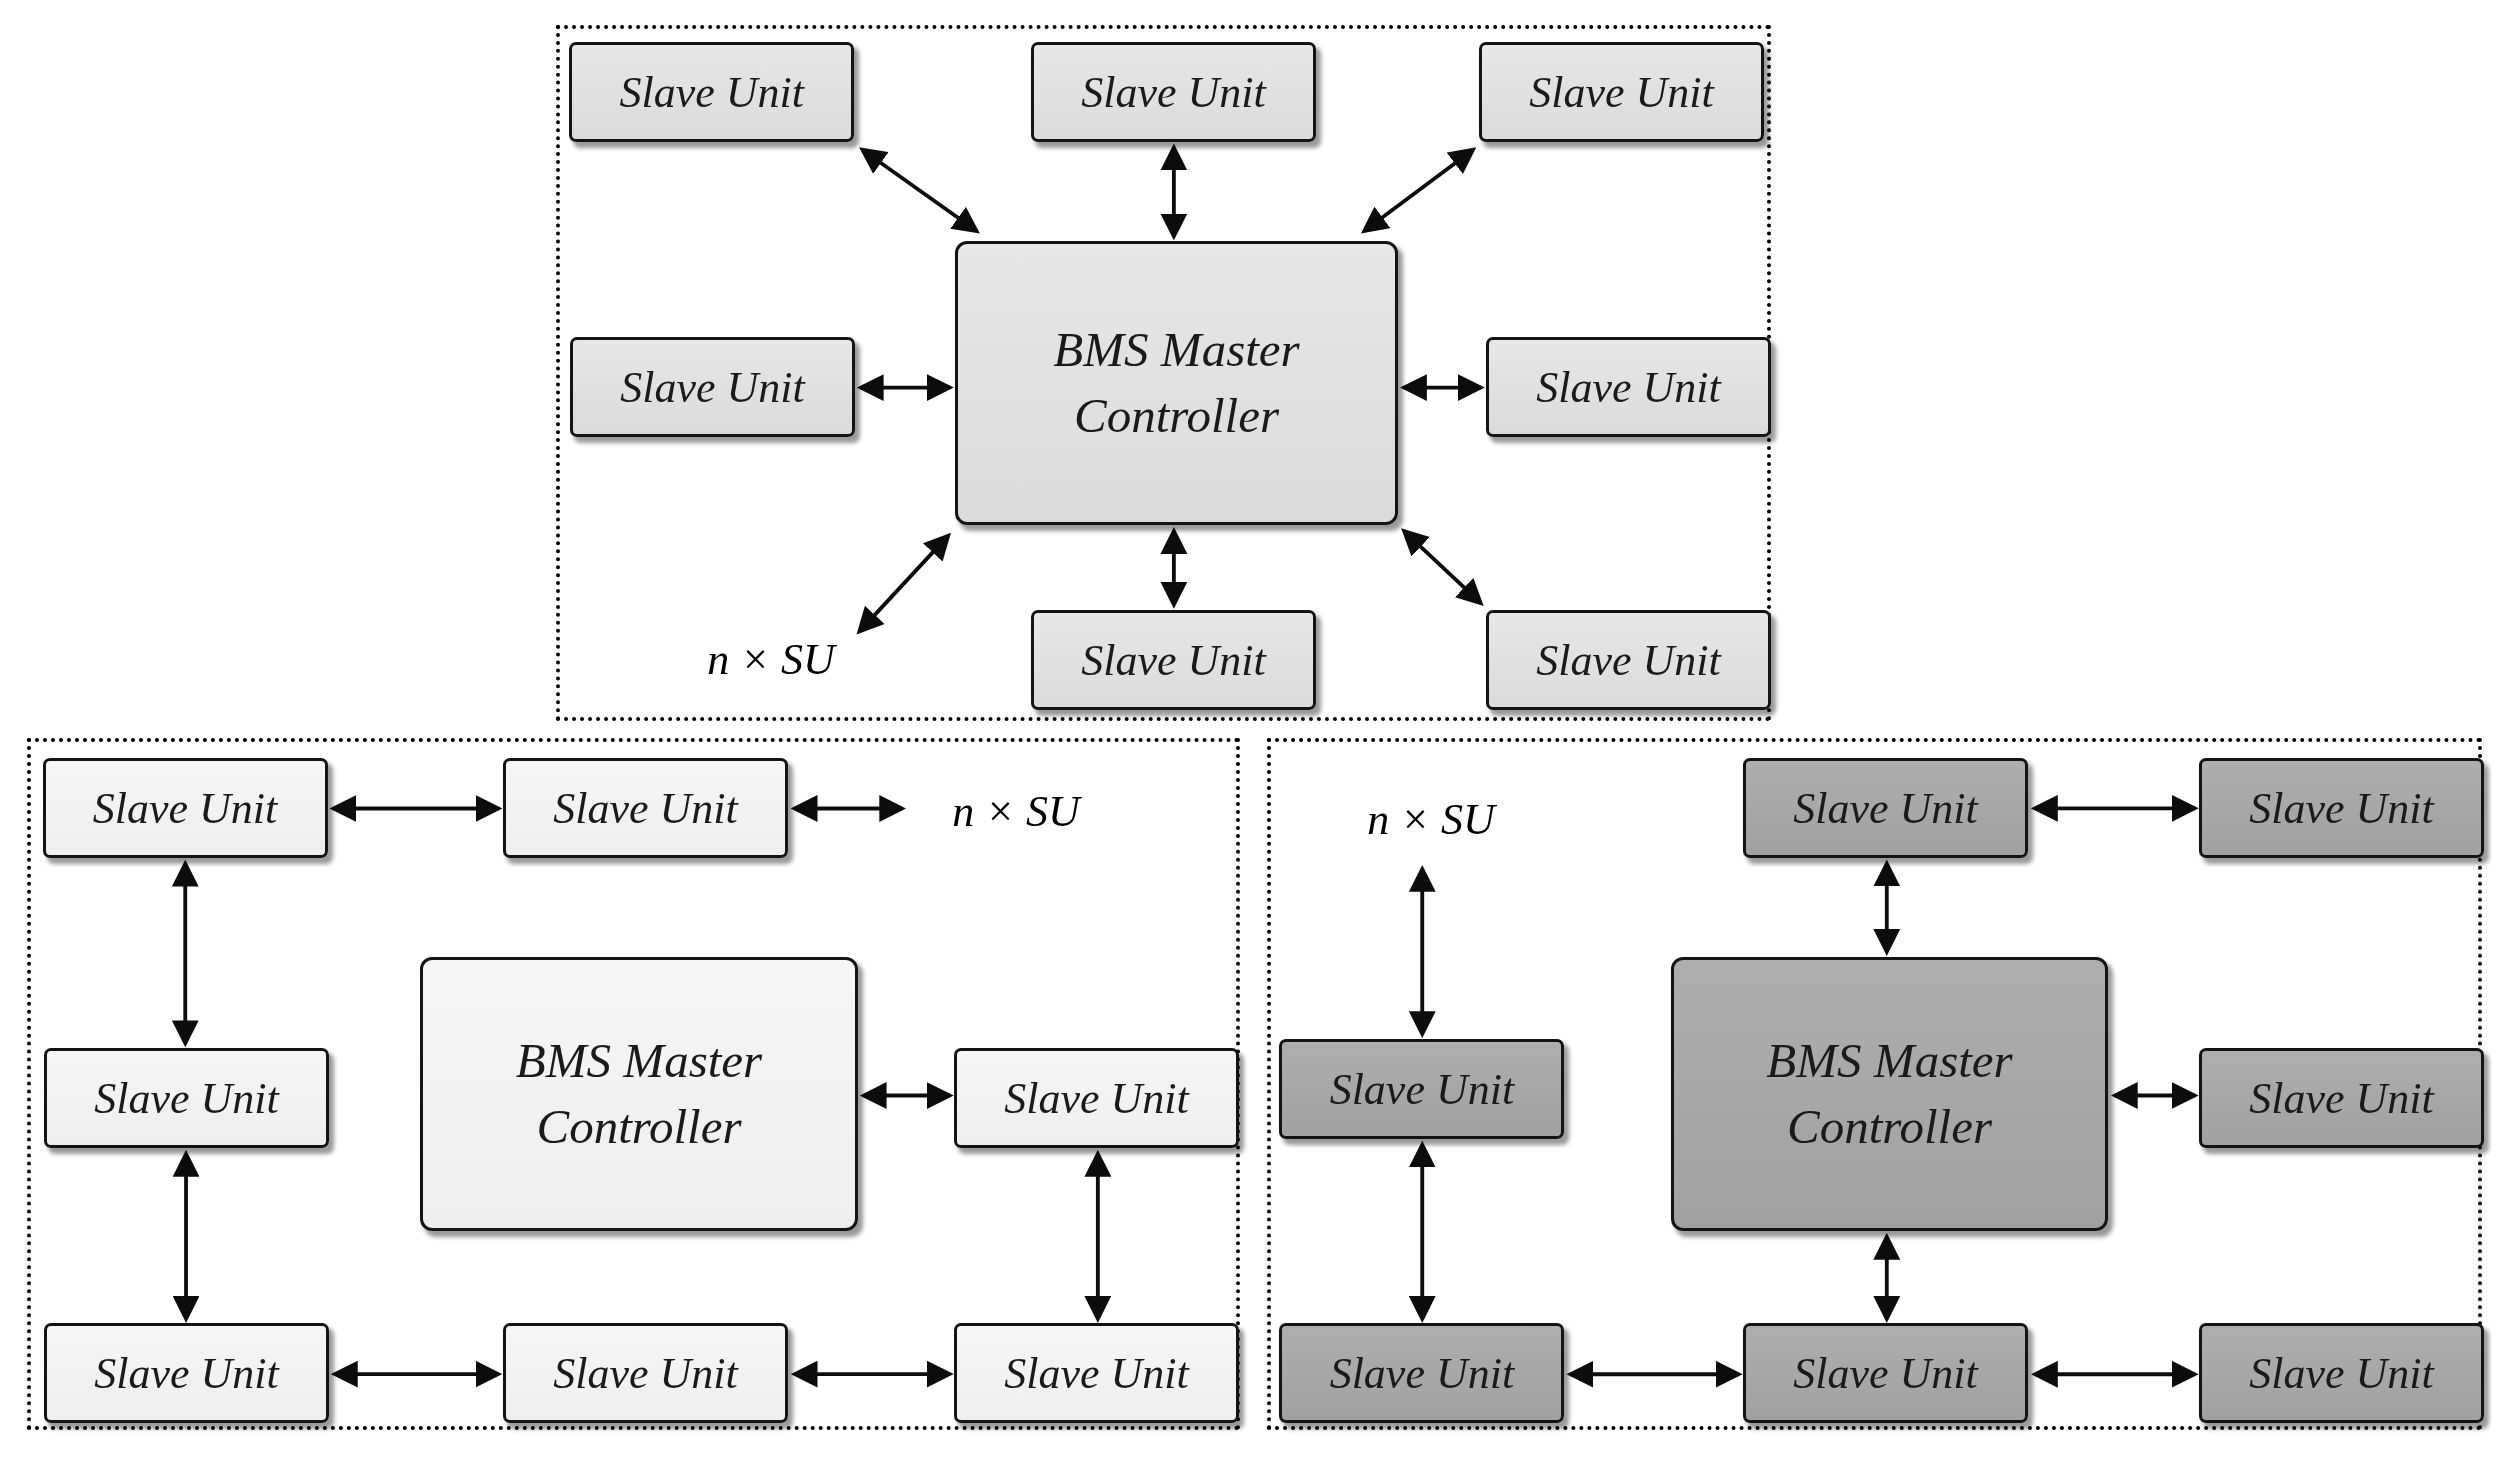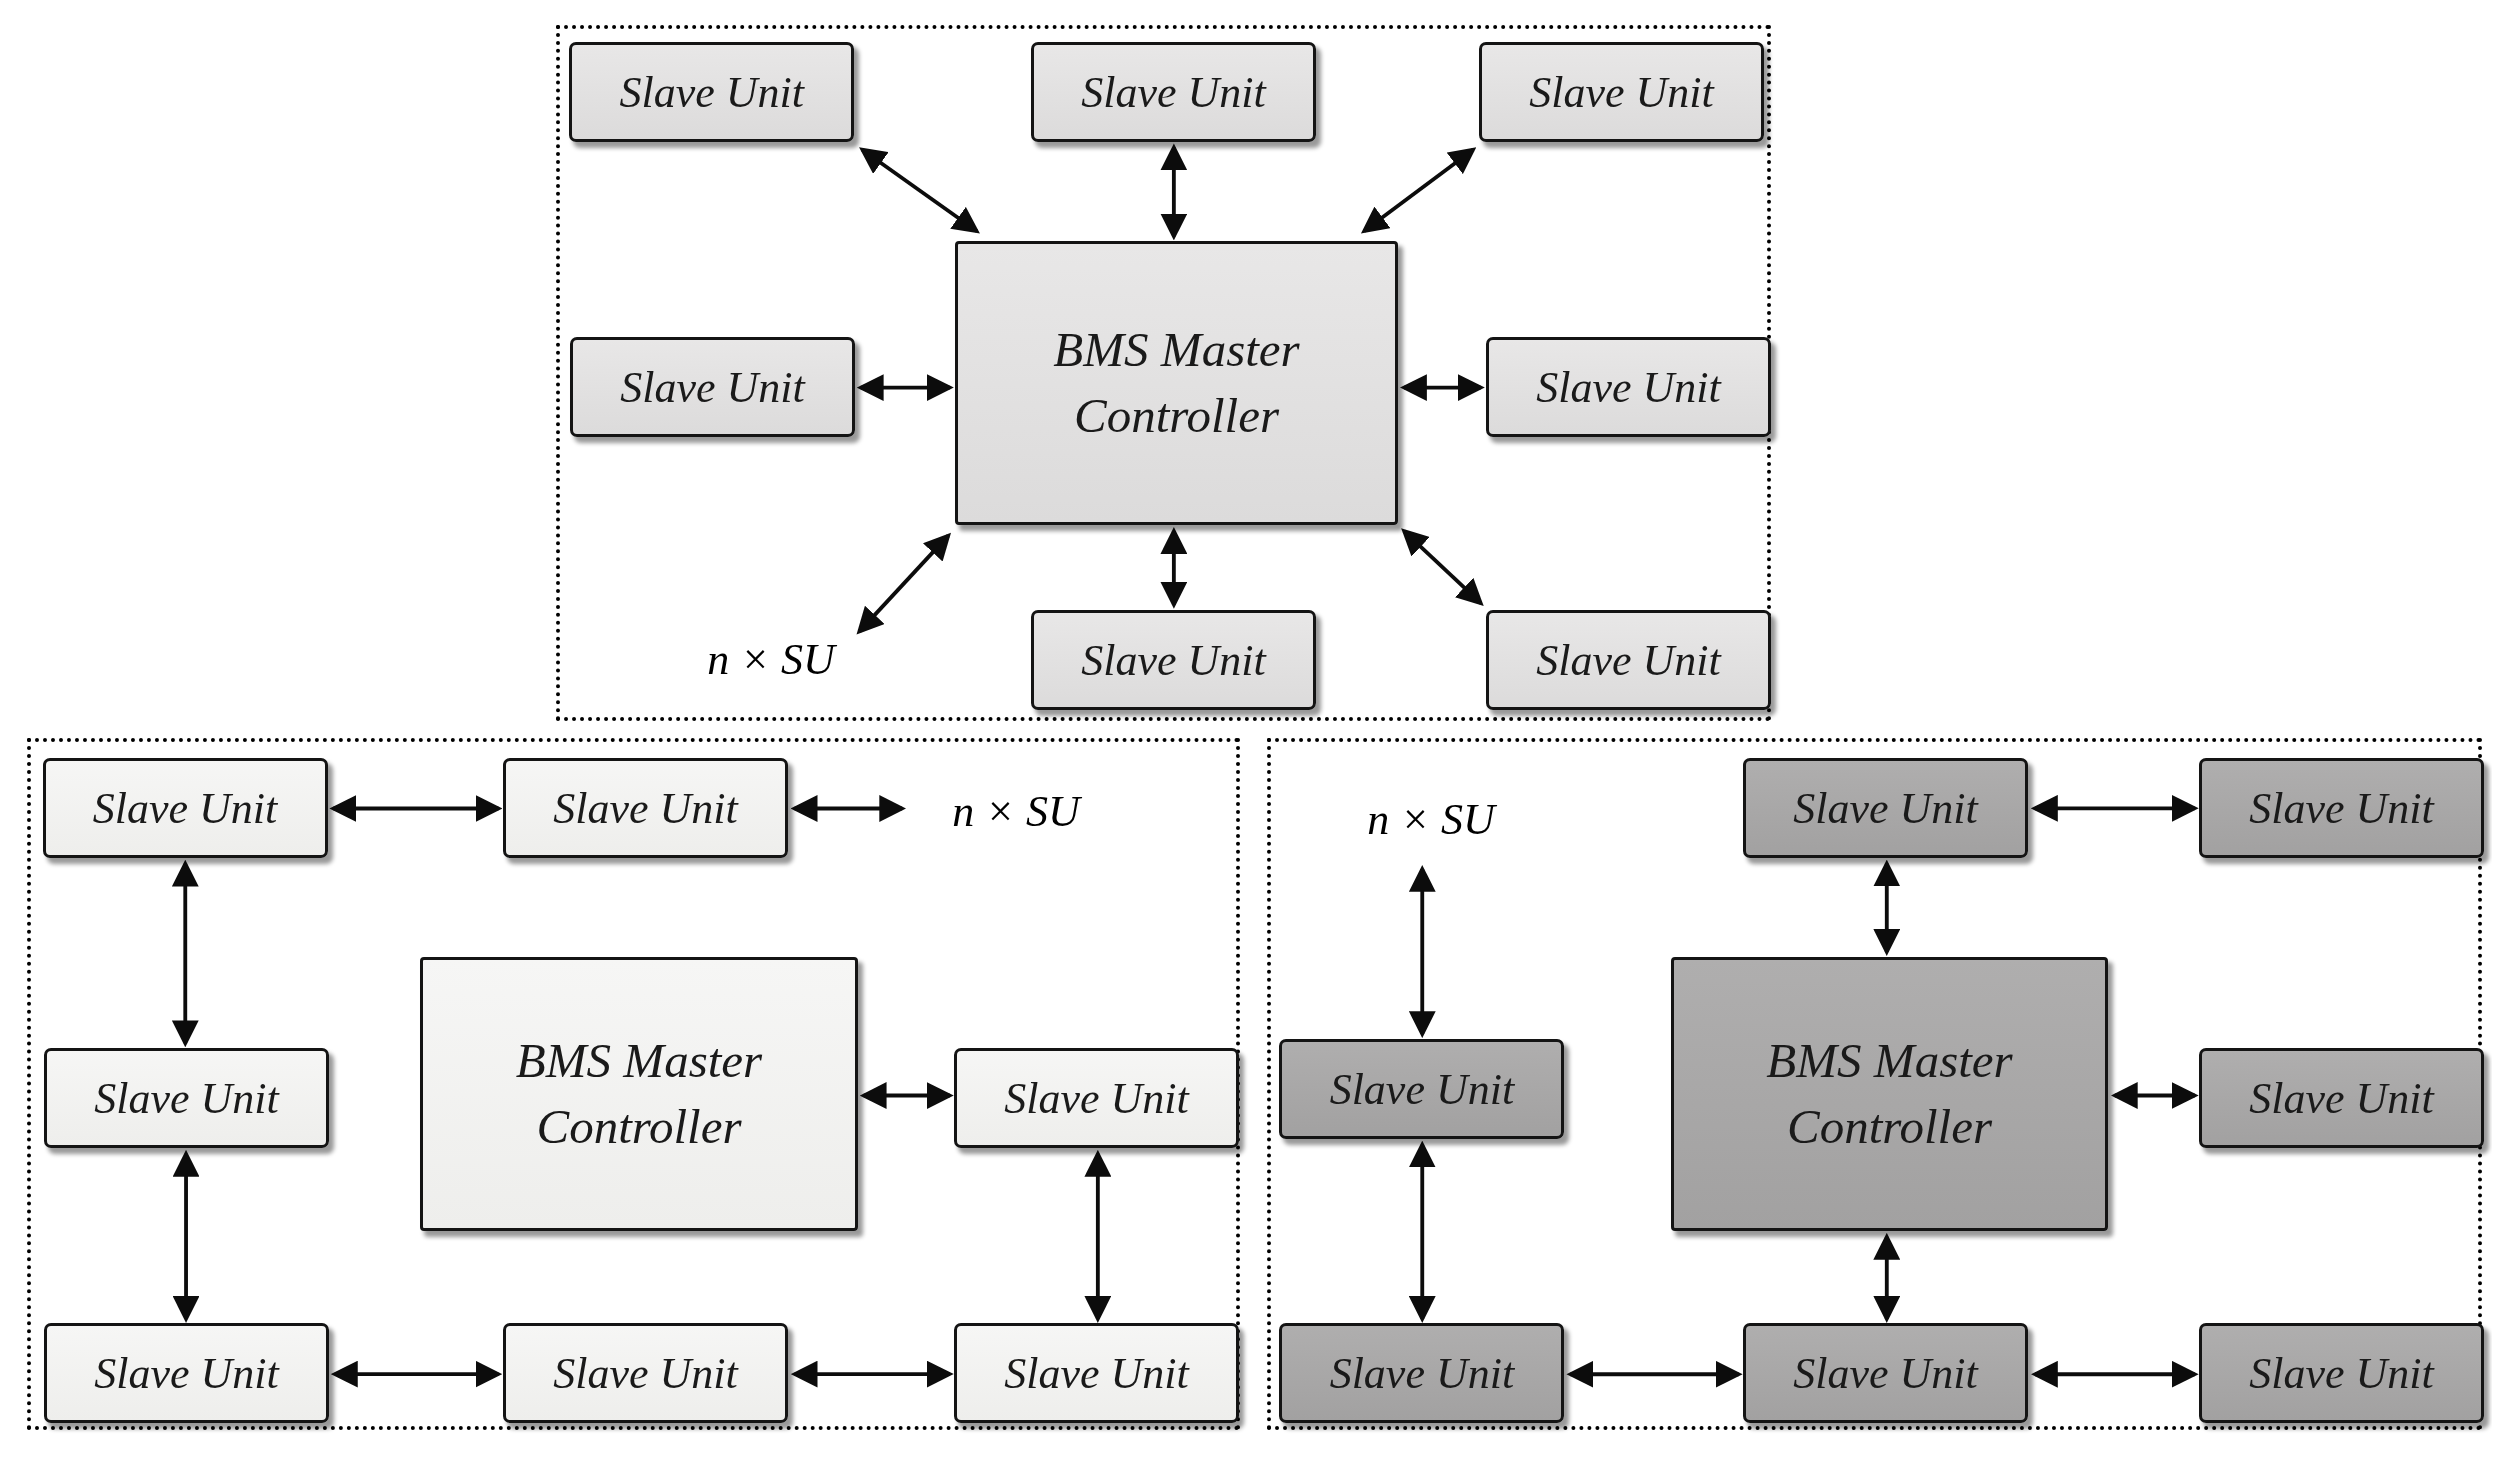--- a/index.html
+++ b/index.html
@@ -42,21 +42,21 @@
     border-radius: 7px;
     font-style: italic;
     font-size: 44px;
     color: #1a1a1a;
     box-shadow: 4.6px 5.4px 4.6px rgba(0,0,0,0.40);
     text-align: center;
     white-space: nowrap;
   }
   .slave { width: 285px; height: 100px; }
   .master {
-    border-radius: 4px;
+    border-radius: 12px;
     border-width: 3.8px;
     font-size: 49px;
     line-height: 1.35;
     flex-direction: column;
   }
   #panel-star   .master { left: 395px; top: 212px; width: 443px; height: 284px; }
   #panel-ring   .master { left: 389px; top: 215px; width: 438px; height: 274px; }
   #panel-hybrid .master { left: 400px; top: 215px; width: 437px; height: 274px; }
 
   .star-fill   { background: linear-gradient(180deg, #e8e7e7, #dcdbdb); }

